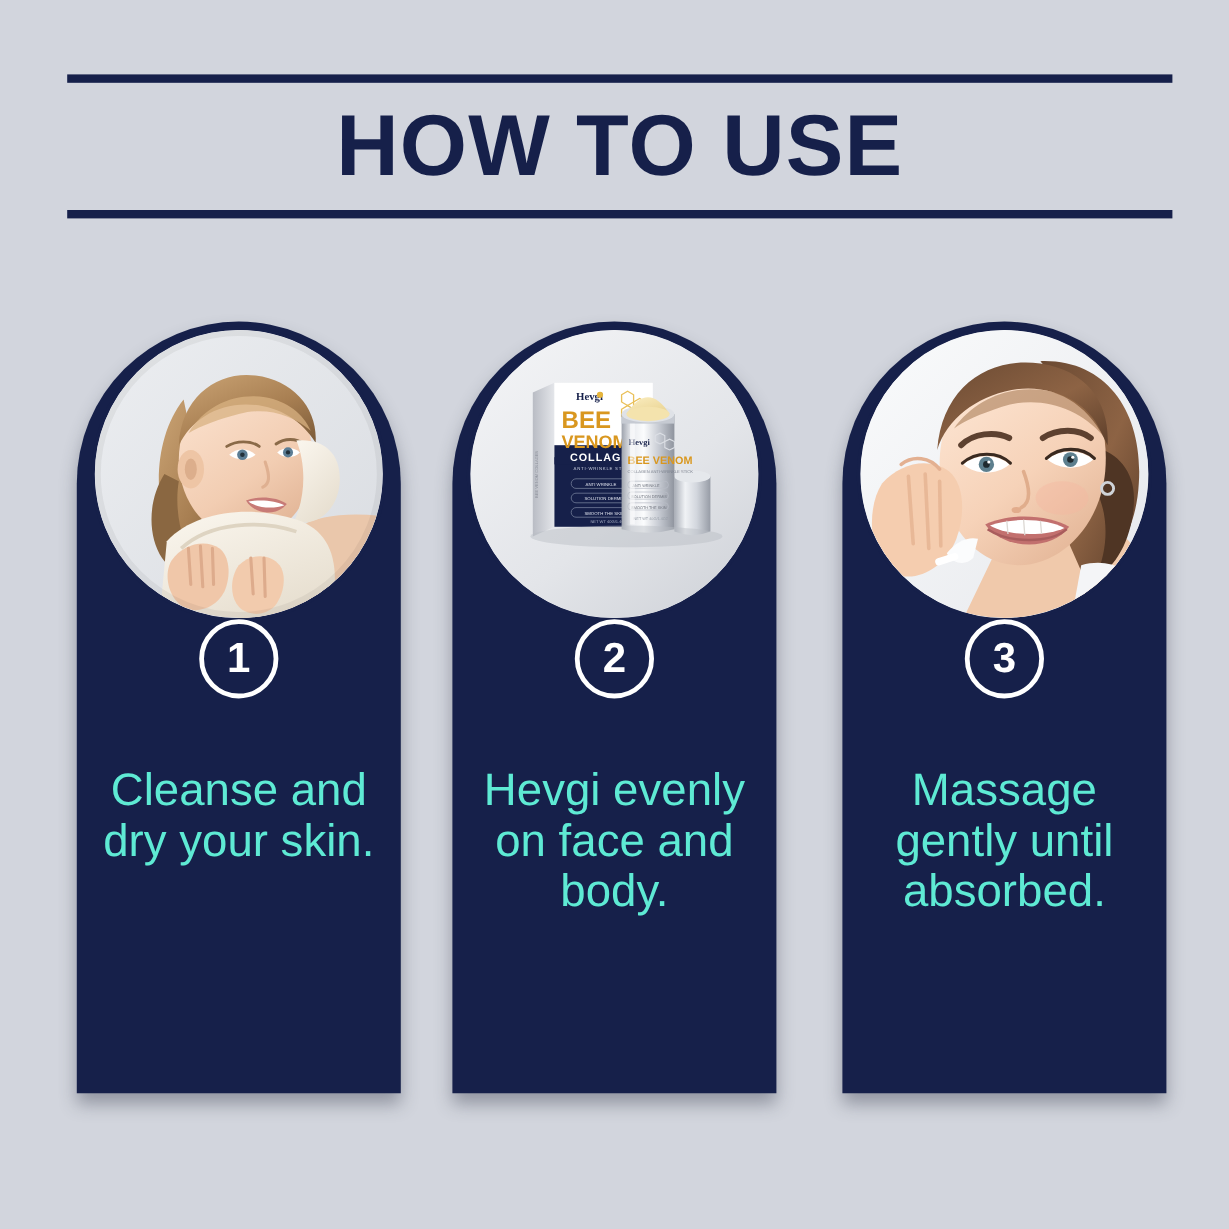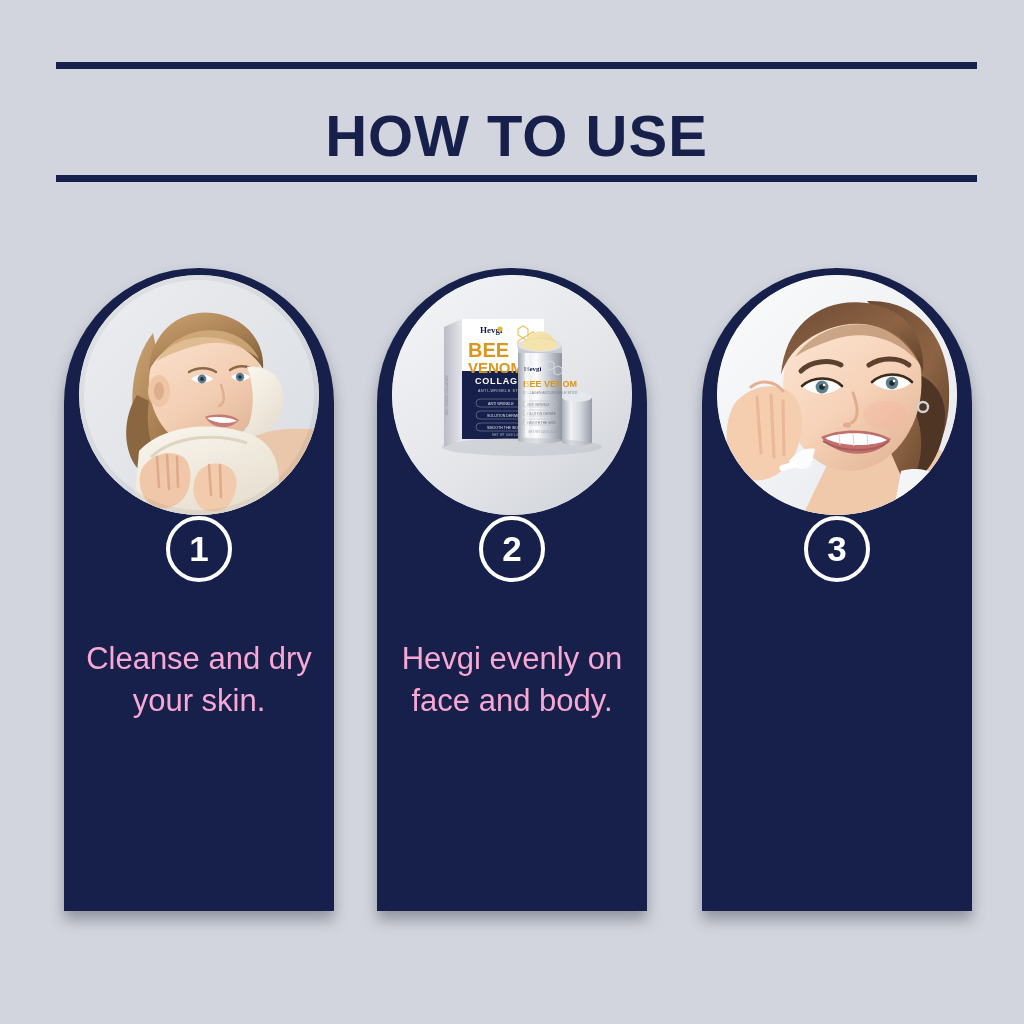--- a/index.html
+++ b/index.html
@@ -28,27 +28,27 @@
     left: 0;
     width: 100%;
     height: 7px;
     background: #16204a;
   }
   .rule-top { top: 0; }
   .rule-bottom { top: 113px; }
   .page-title {
     position: absolute;
     left: 0;
-    top: 21px;
+    top: 7px;
     width: 100%;
     height: 106px;
     line-height: 106px;
     text-align: center;
     color: #16204a;
-    font-size: 58px;
+    font-size: 72px;
     font-weight: bold;
     letter-spacing: 1px;
     font-family: "Liberation Sans", sans-serif;
     white-space: nowrap;
   }
 
   
   .cards {
     position: absolute;
     left: 0;
@@ -109,22 +109,22 @@
     font-family: "Liberation Sans", sans-serif;
     box-sizing: content-box;
   }
 
   
   .caption {
     position: absolute;
     left: 14px;
     right: 14px;
     top: 370px;
-    color: #f9a8d4;
-    font-size: 31px;
+    color: #5eead4;
+    font-size: 38px;
     line-height: 42px;
     text-align: center;
     font-family: "Liberation Sans", sans-serif;
     font-weight: normal;
   }
 </style>
 </head>
 <body>
 
 <div class="header">
@@ -377,15 +377,16 @@
           <path d="M72 186 C80 176 90 172 98 174 L94 190 C88 196 78 196 72 186 Z" fill="#fbfcfd"></path>
           <rect x="62" y="188" width="20" height="6" rx="3" fill="#ffffff" transform="rotate(-18 72 191)"></rect>
 
           <path d="M184 196 C206 190 224 198 236 216 L236 240 L176 240 Z" fill="#f4f5f7"></path>
 
           <circle cx="206" cy="132" r="5" fill="none" stroke="#cfd3d8" stroke-width="2.4"></circle>
         </svg>
       </div>
     </div>
     <div class="badge">3</div>
+    <div class="caption">Massage gently until absorbed.</div>
   </div>
 
 </div>
 
 </body></html>

